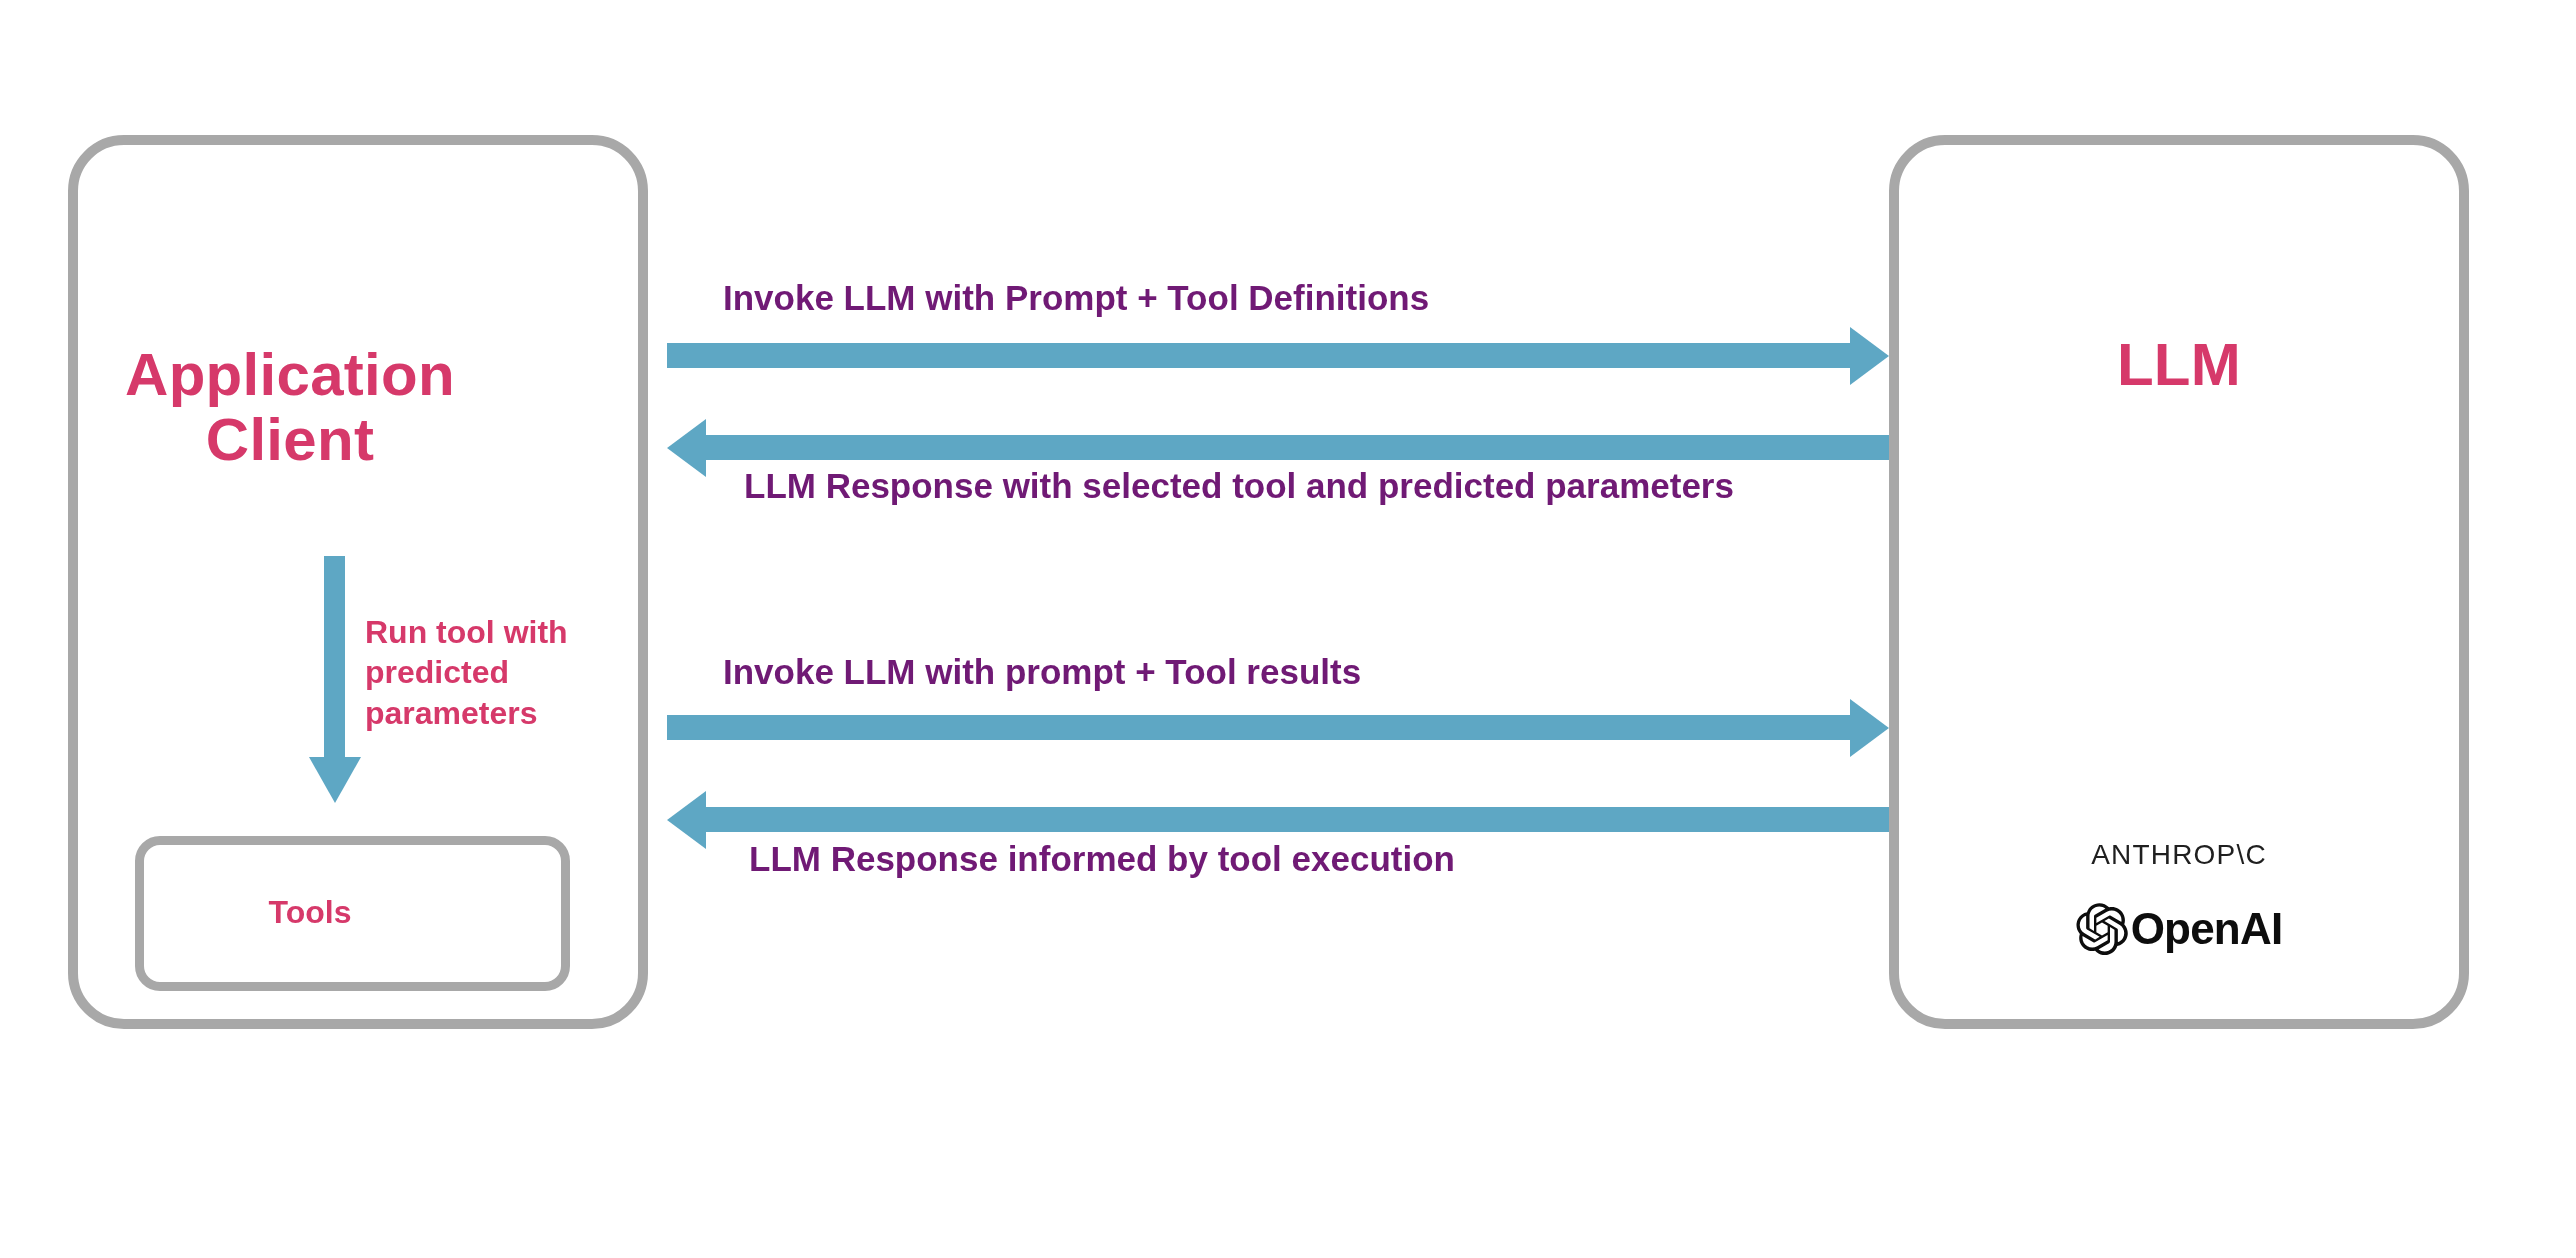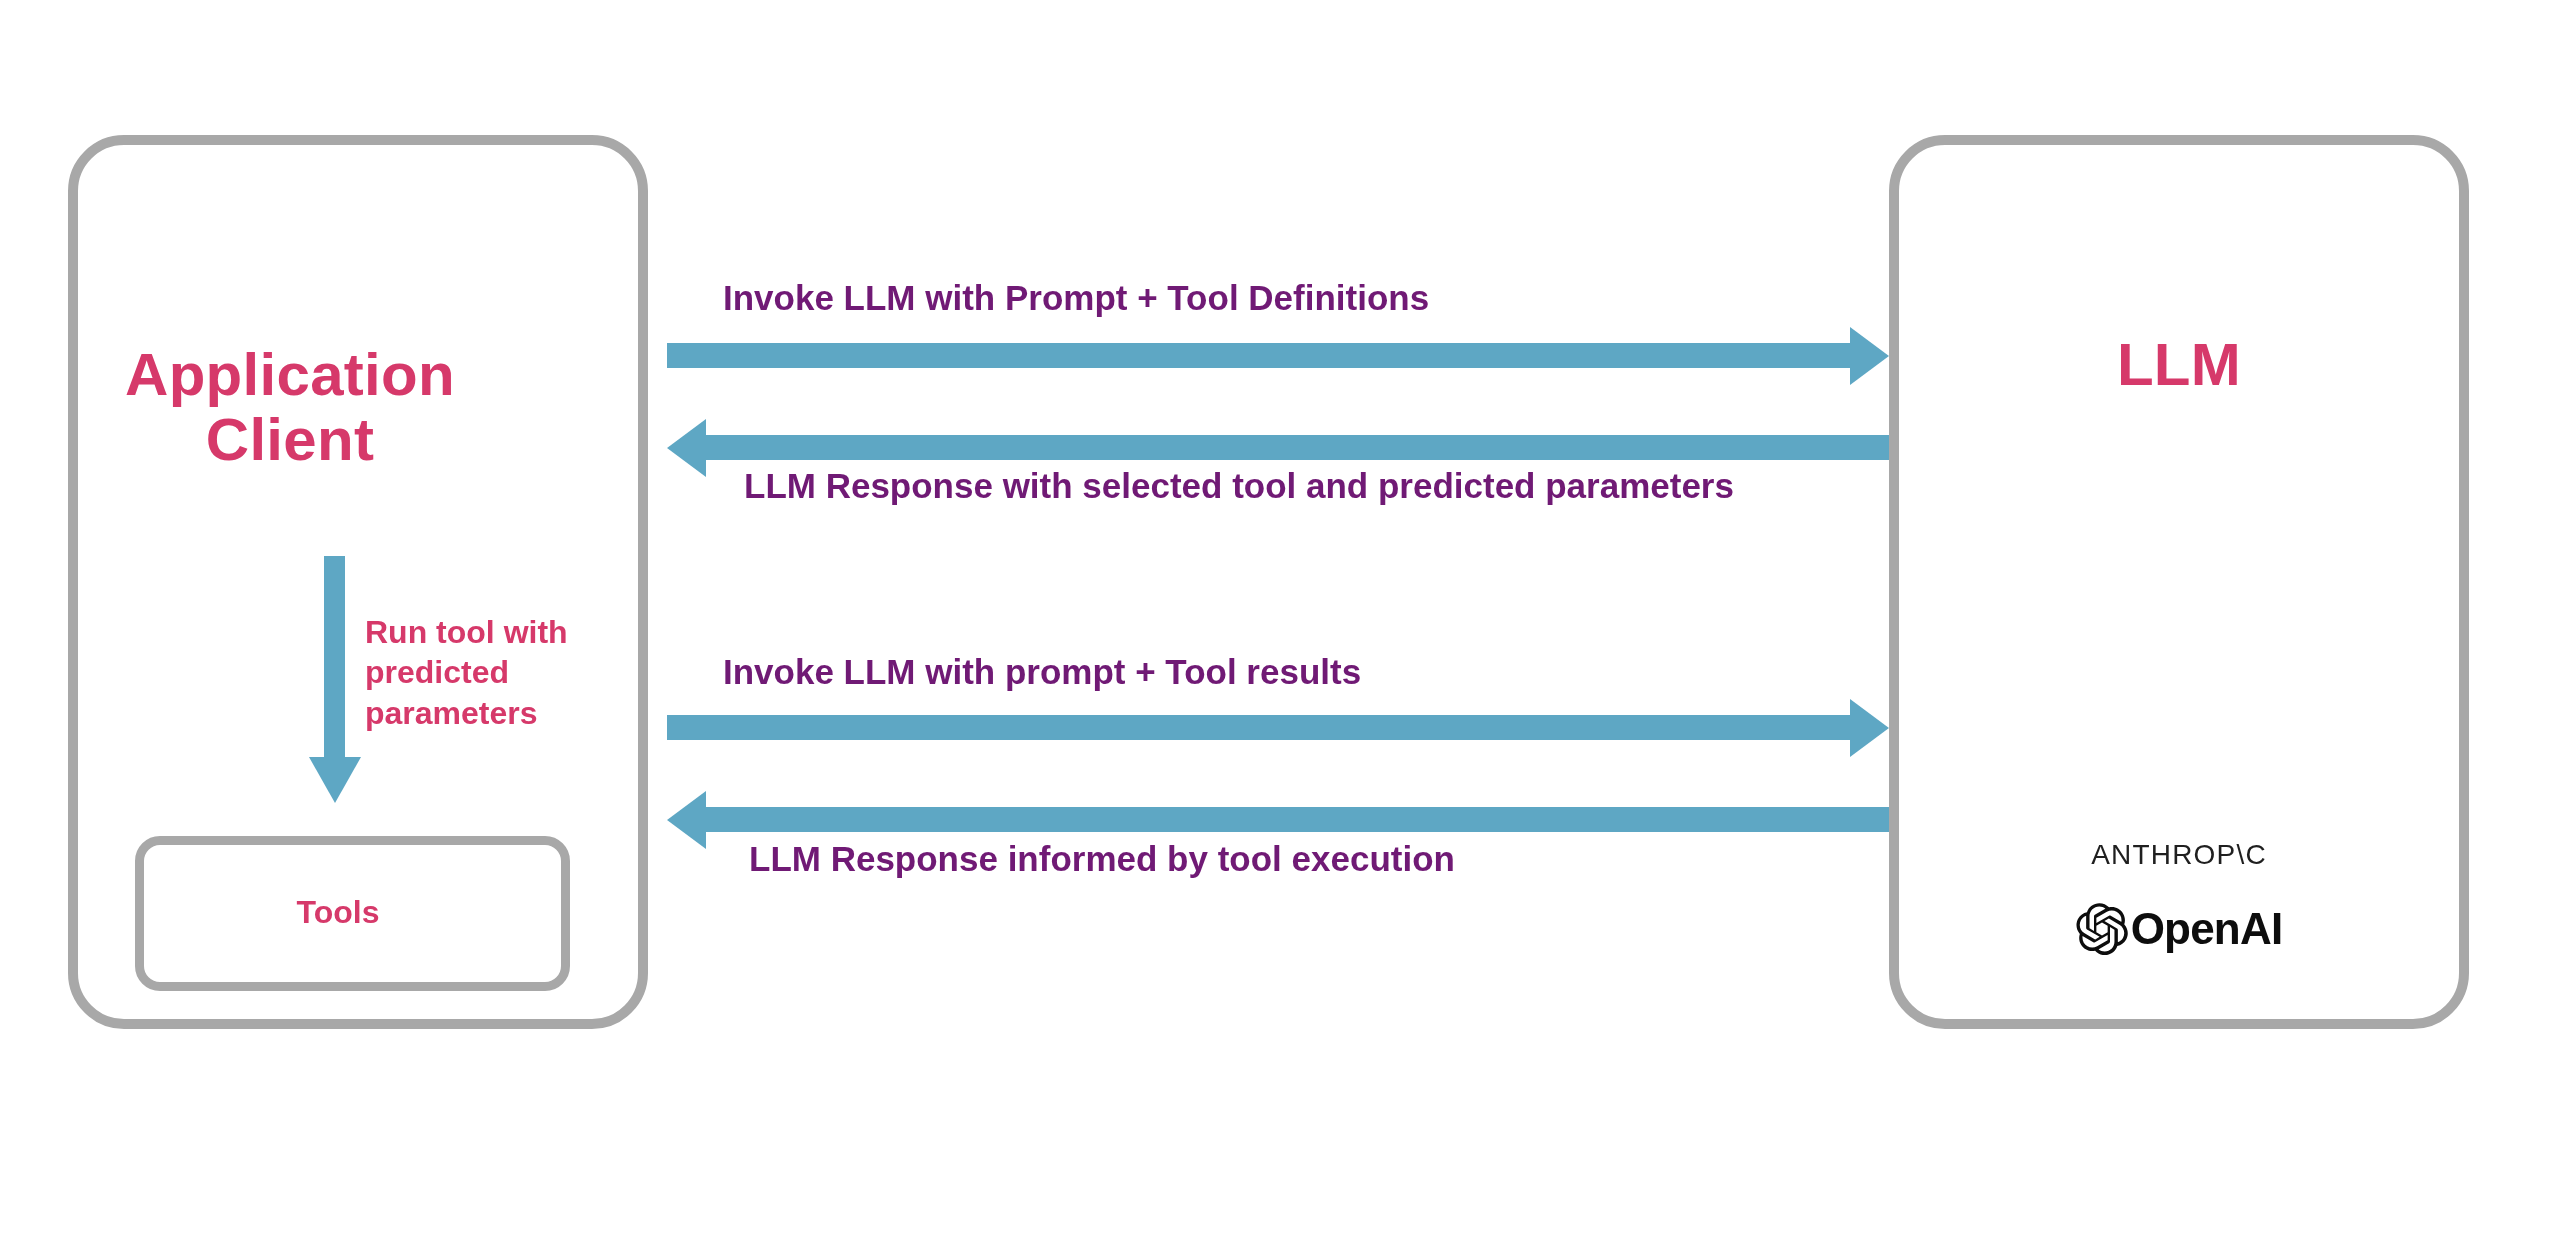--- a/index.html
+++ b/index.html
@@ -74,21 +74,20 @@
 
   .tools-label {
     position: absolute;
     left: 135px;
     top: 894px;
     width: 350px;
     text-align: center;
     color: #d6396a;
     font-size: 32px;
     font-weight: 700;
-    margin-left: 28px;
   }
 
   
   .h-arrow {
     position: absolute;
     height: 25px;
   }
   .h-arrow .shaft {
     position: absolute;
     top: 0;

